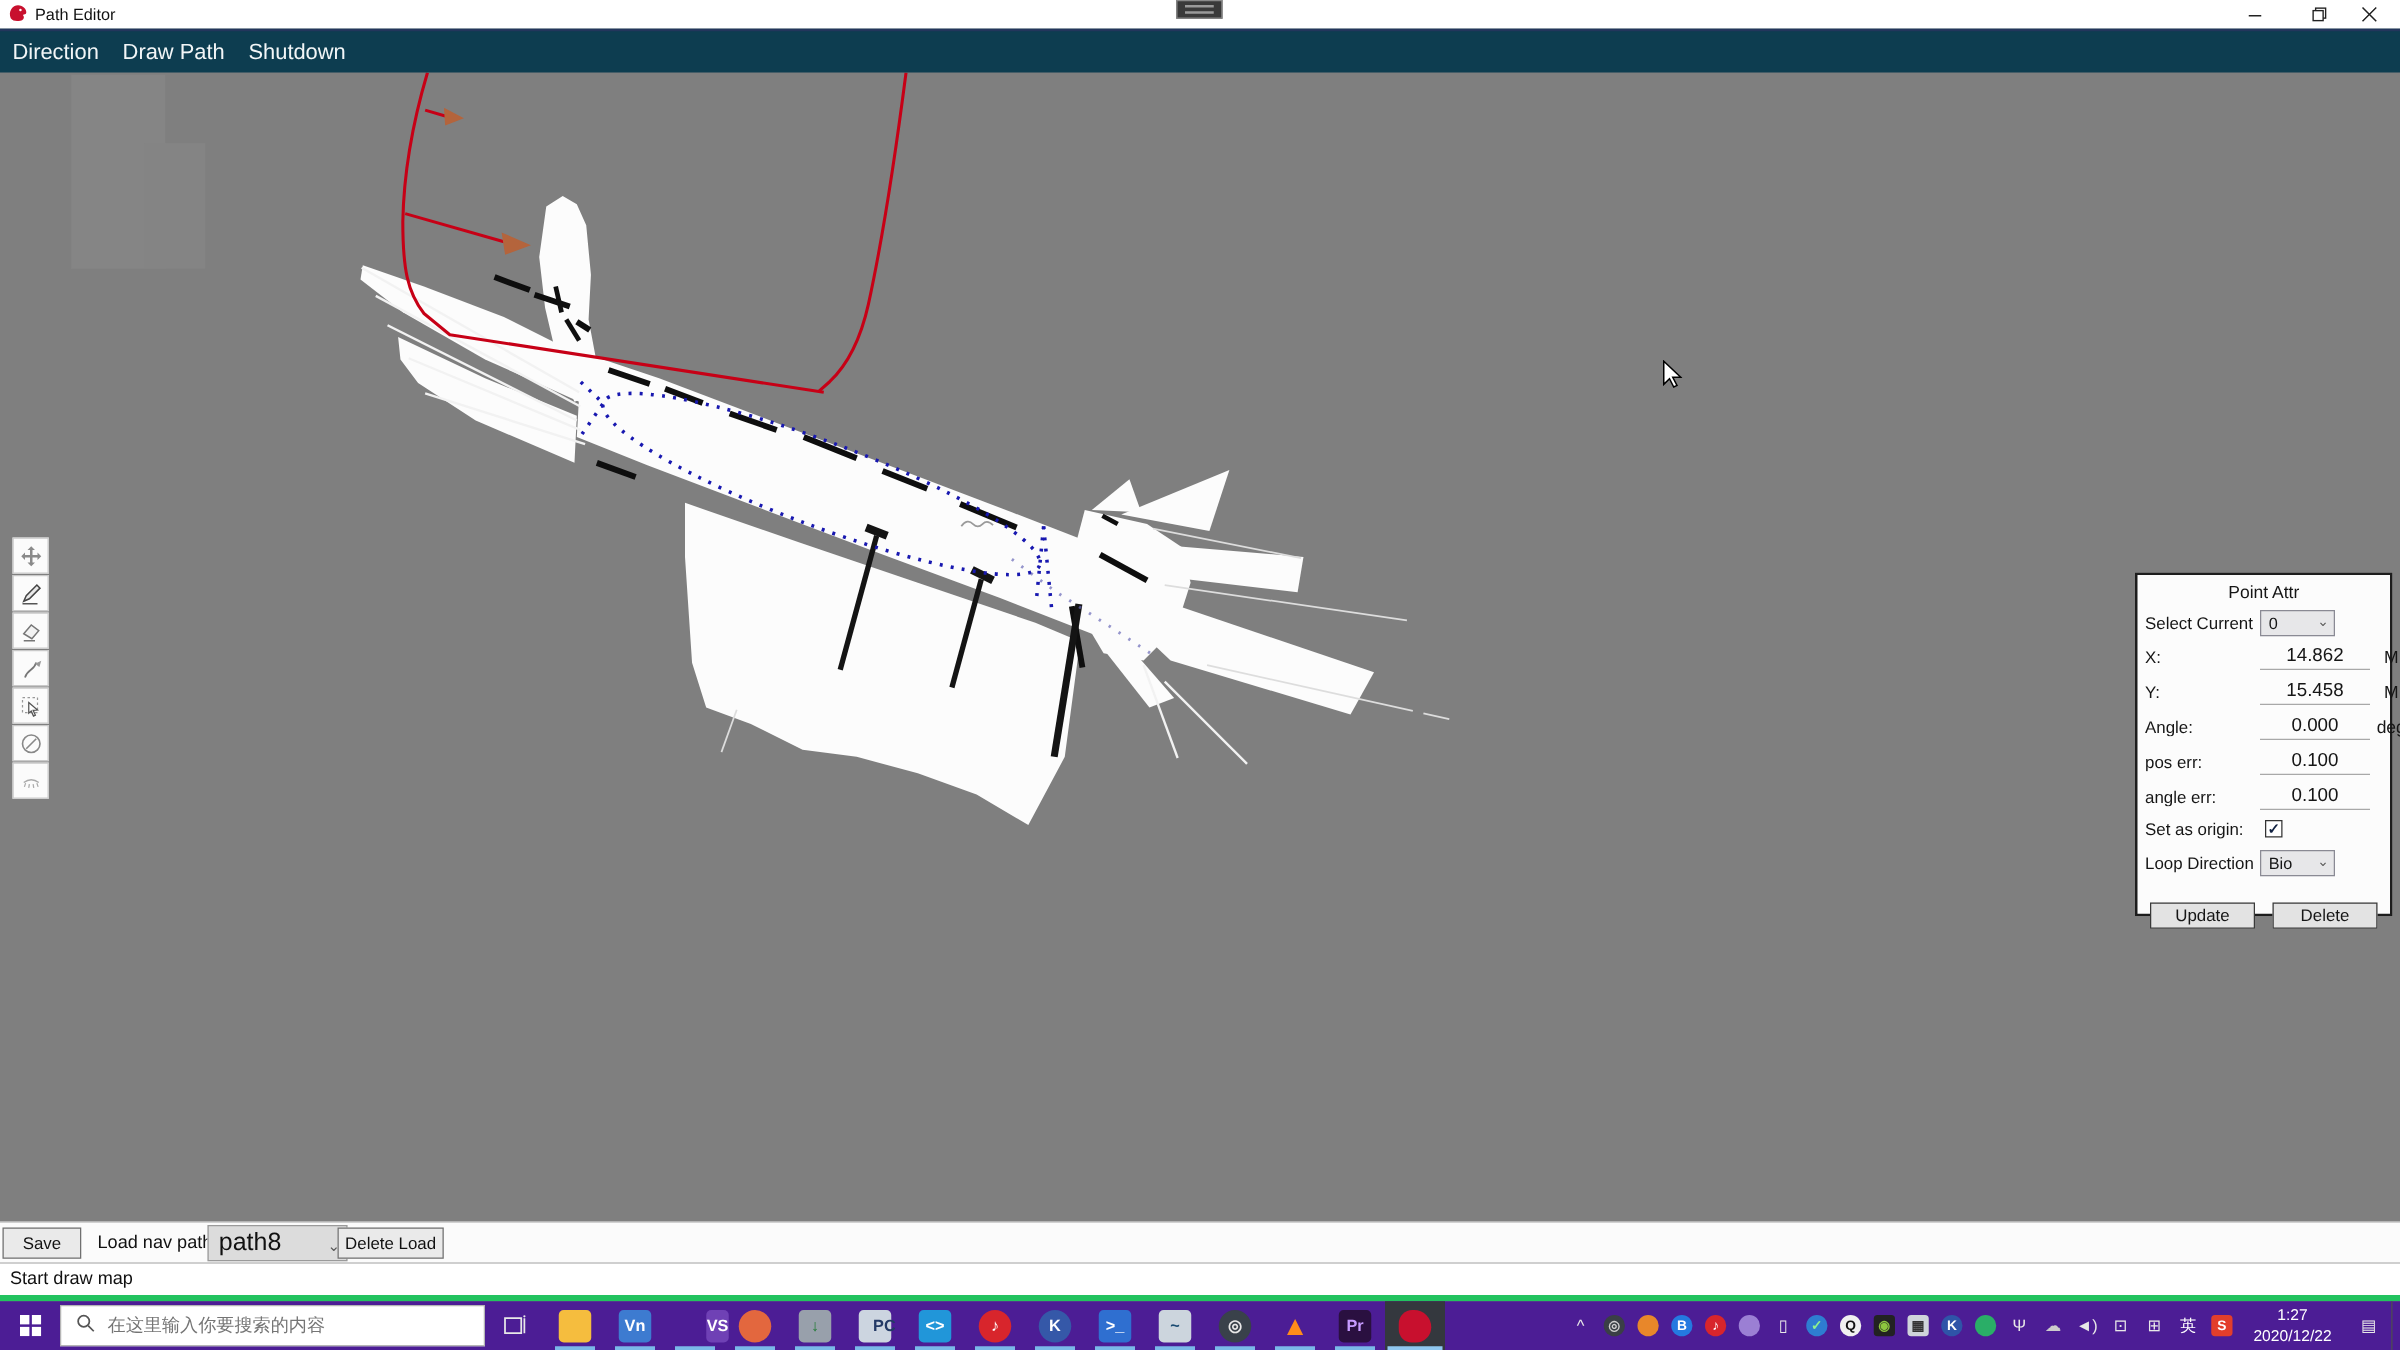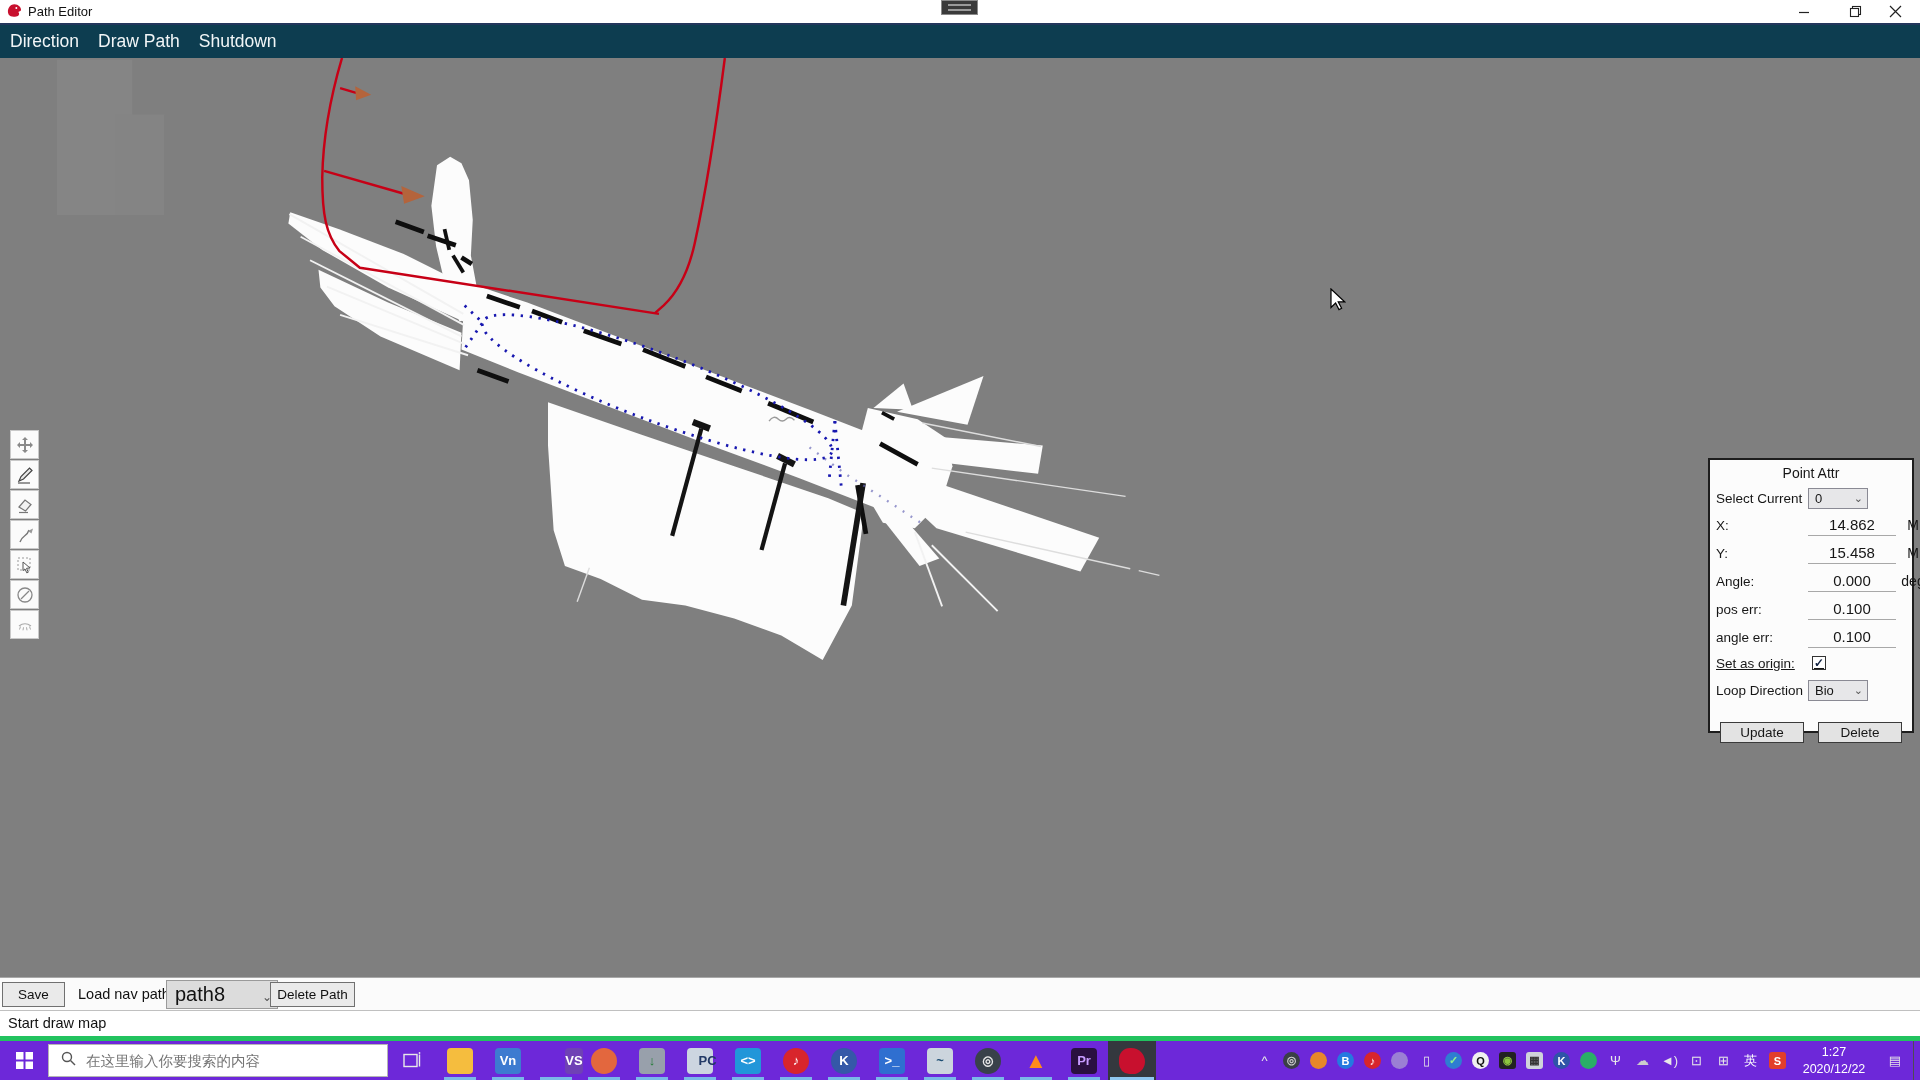--- a/index.html
+++ b/index.html
@@ -46,21 +46,21 @@
   #btn-save { left:2px; width:63px; }
   #lbl-load { position:absolute; left:78px; top:8px; font-size:14.5px; color:#111; }
   #sel-path { position:absolute; left:166px; top:2px; width:112px; height:29px; background:#dcdcdc; border:1px solid #9a9a9a; font-size:20px; padding-left:8px; line-height:27px; color:#111; }
   #sel-path::after { content:"⌄"; position:absolute; right:5px; top:3px; font-size:12px; color:#555; }
   #btn-delpath { left:270px; width:85px; }
   #statusbar { position:absolute; left:0; top:1010px; width:1920px; height:26px; background:#ffffff; border-top:1px solid #c0c0c0; z-index:20; }
   #status-text { position:absolute; left:8px; top:4px; font-size:14.5px; color:#111; }
   #green-line { position:absolute; left:0; top:1036px; width:1920px; height:5px; background:#22c35f; z-index:21; }
 
   
-  #taskbar { position:absolute; left:0; top:1041px; width:1920px; height:39px; background:#6d28d9; display:flex; align-items:center; z-index:25; }
+  #taskbar { position:absolute; left:0; top:1041px; width:1920px; height:39px; background:#4c1d95; display:flex; align-items:center; z-index:25; }
   #start-btn { width:48px; height:39px; display:flex; align-items:center; justify-content:center; flex:none; }
   #search-box { width:340px; height:33px; background:#ffffff; border:1px solid #b5b5b5; display:flex; align-items:center; flex:none; }
   #search-box input { border:none; outline:none; font-size:14.5px; color:#3c3c3c; width:280px; font-family:"Liberation Sans",sans-serif; background:transparent; }
   #taskview-btn { width:48px; height:39px; display:flex; align-items:center; justify-content:center; flex:none; }
   .task-app { width:48px; height:39px; position:relative; display:flex; align-items:center; justify-content:center; flex:none; }
   .task-app.active { background:#34383e; }
   .task-app .underline { position:absolute; bottom:0; left:8px; right:8px; height:3px; background:#7ab8e8; }
   .task-app.active .underline { left:2px; right:2px; background:#8fc7f0; }
   .chip { width:26px; height:26px; display:flex; align-items:center; justify-content:center; font-size:13px; font-weight:bold; }
   .chip.square { border-radius:4px; } .chip.circle { border-radius:50%; }
@@ -276,21 +276,21 @@
     <div class="pa-row">
       <span class="pa-lbl">pos err:</span>
       <span class="pa-val">0.100</span>
       <span class="pa-unit"></span>
     </div>
     <div class="pa-row">
       <span class="pa-lbl">angle err:</span>
       <span class="pa-val">0.100</span>
       <span class="pa-unit"></span>
     </div>
-    <div class="pa-row" style="height:24px;text-decoration:underline;">
+    <div class="pa-row" style="height:24px;">
       <span class="pa-lbl" style="width:96px;">Set as origin:</span>
       <div class="checkbox checked" id="origin-cb"></div>
     </div>
     <div class="pa-row" style="height:30px;">
       <span class="pa-lbl">Loop Direction</span>
       <div class="dropdown">Bio</div>
     </div>
     <div id="pa-buttons">
       <div class="pa-btn">Update</div>
       <div class="pa-btn">Delete</div>
@@ -301,21 +301,21 @@
     <svg width="16" height="23" viewBox="0 0 16 23">
         <path d="M1,1 L1,19.5 L5.6,15 L9,21.6 L11.6,20.3 L8.2,13.8 L14.6,13.8 Z" fill="#fff" stroke="#000" stroke-width="1.2"></path>
       </svg>
   </div>
 </div>
 
 <div id="pathbar">
   <div class="pb-btn" id="btn-save">Save Path</div>
   <span id="lbl-load">Load nav path</span>
   <div id="sel-path">path8</div>
-  <div class="pb-btn" id="btn-delpath">Delete Path</div>
+  <div class="pb-btn" id="btn-delpath">Delete Load</div>
 </div>
 
 <div id="statusbar">
   <span id="status-text">Start draw map</span>
 </div>
 <div id="green-line"></div>
 
 <div id="taskbar">
   <div id="start-btn">
     <svg width="17" height="17" viewBox="0 0 17 17">

